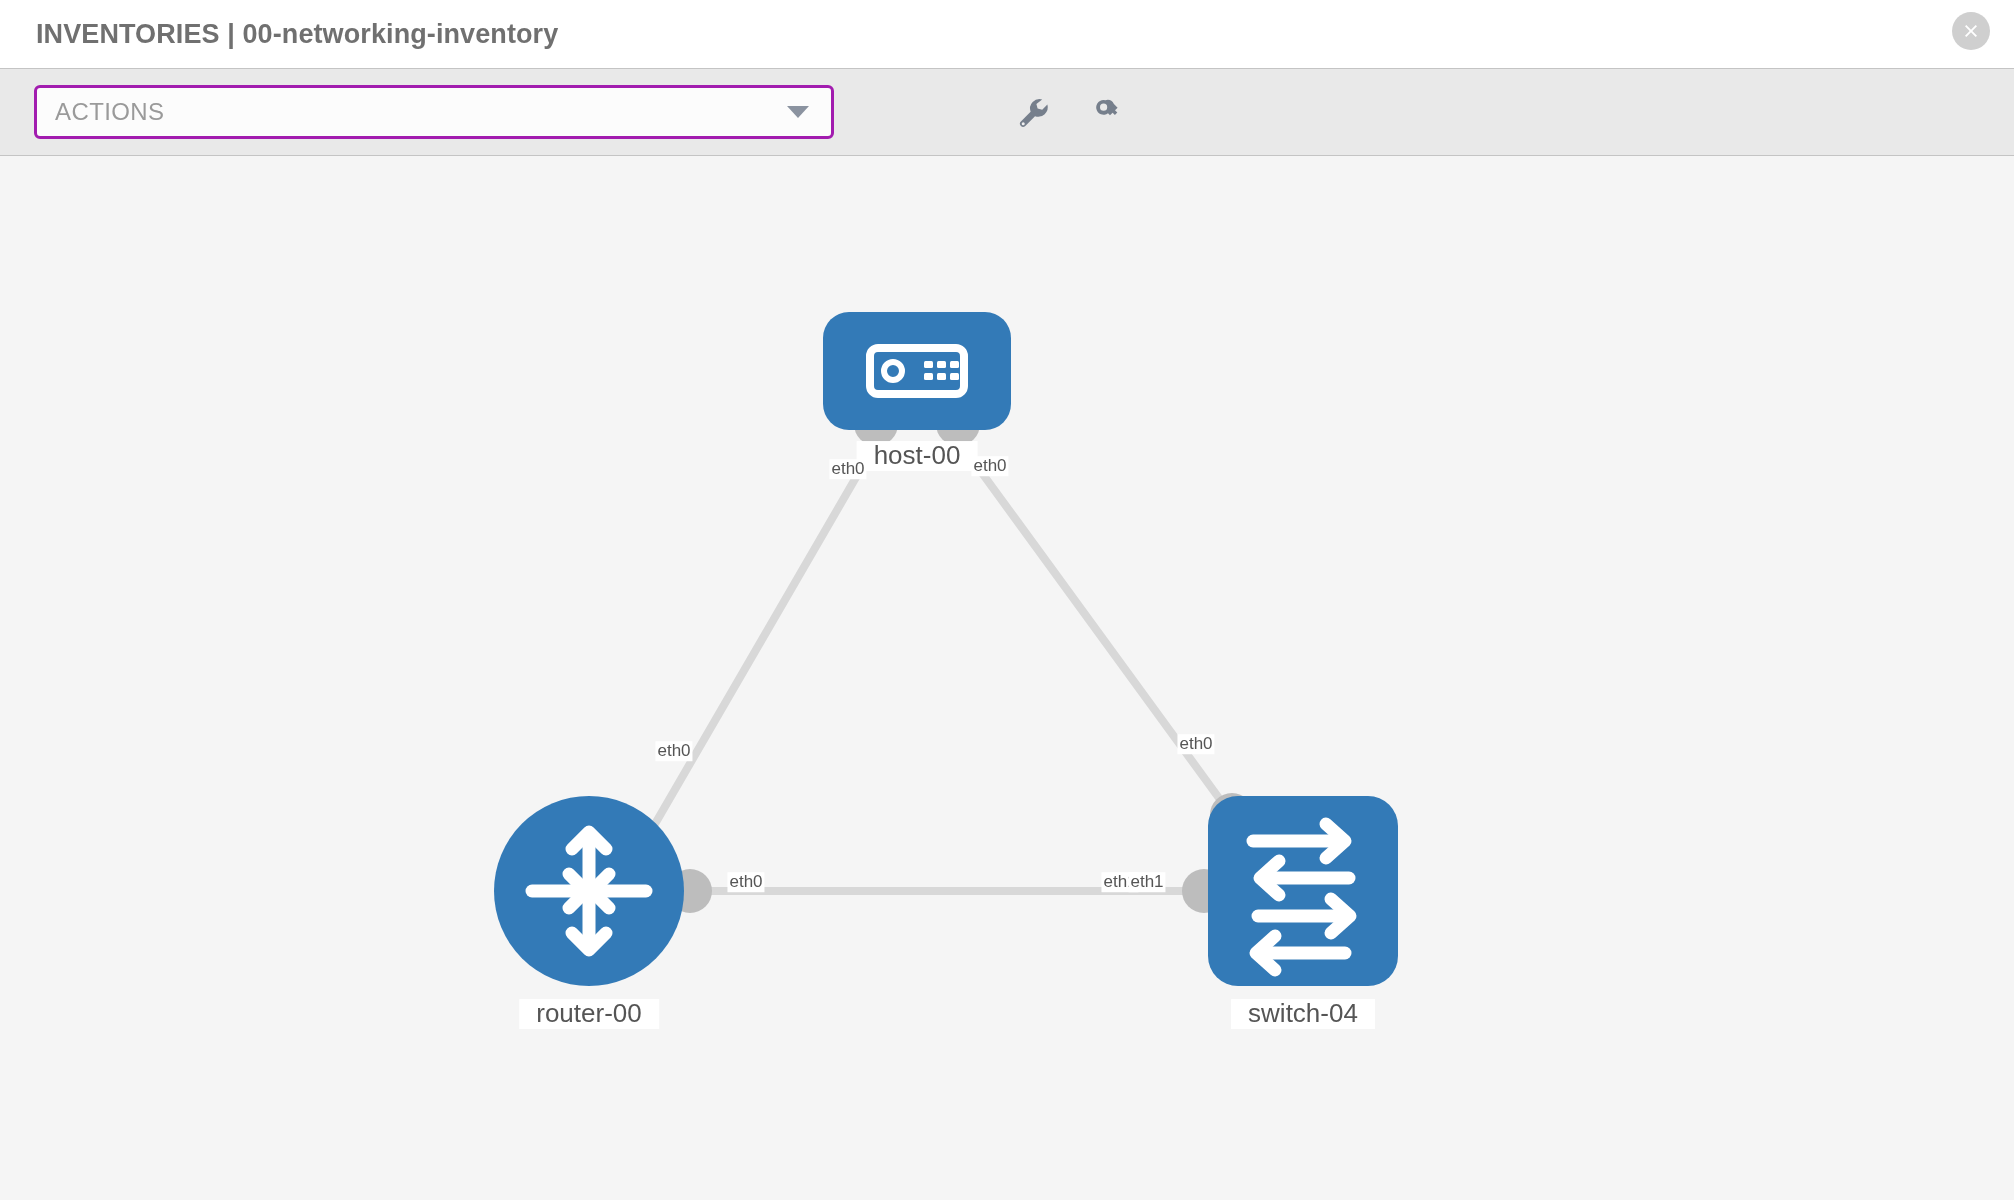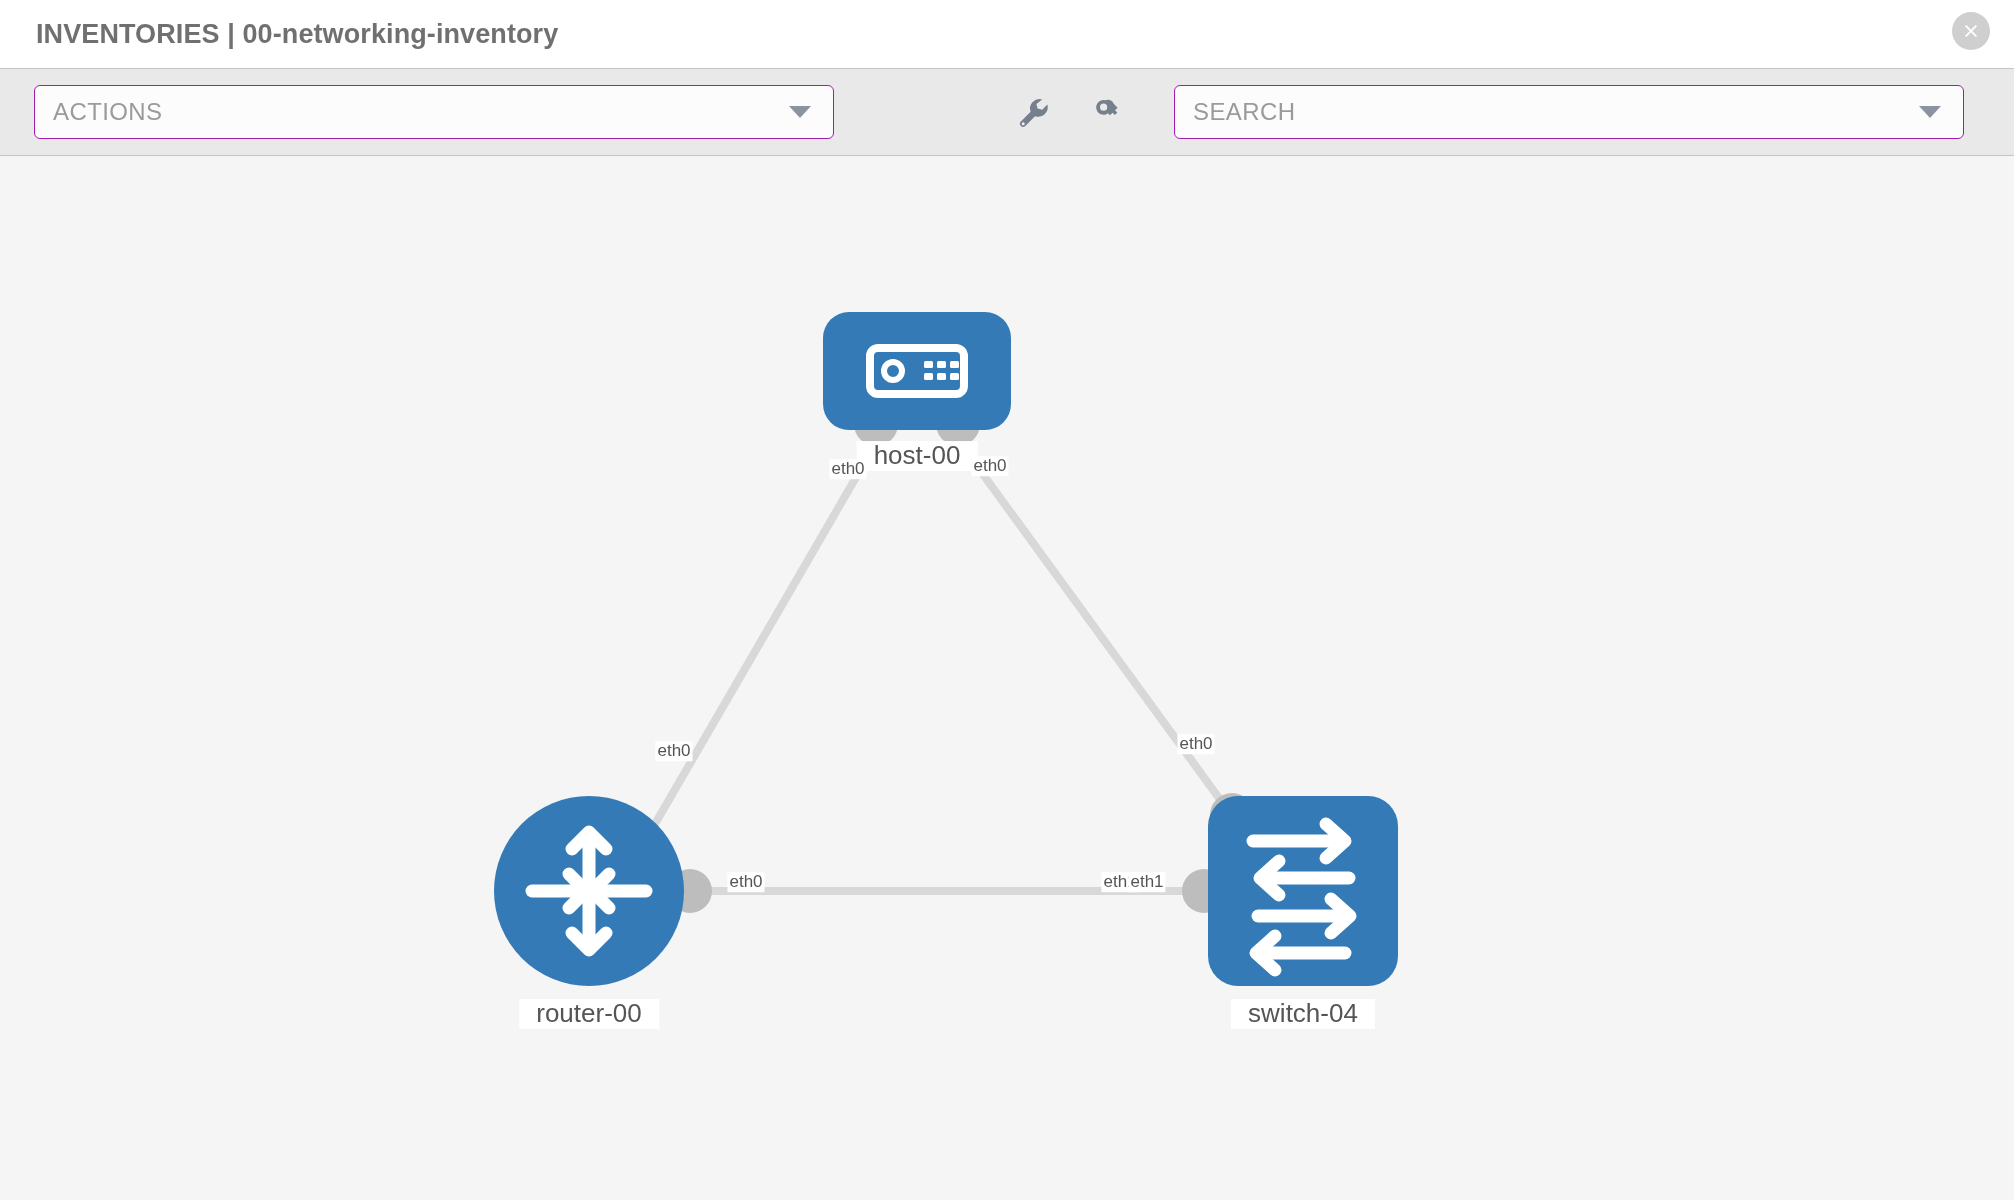--- a/index.html
+++ b/index.html
@@ -56,21 +56,21 @@
     width: 2014px; height: 88px;
     background: #e9e9e9;
     border-top: 1px solid #c4c4c4;
     border-bottom: 1px solid #c4c4c4;
     display: flex;
     align-items: center;
   }
   .select-box {
     position: relative;
     background: #fcfcfc;
-    border: 1px solid #a21caf;
+    border: 3px solid #a21caf;
     border-radius: 6px;
     height: 54px;
     display: flex;
     align-items: center;
     cursor: pointer;
   }
   .select-box .sel-text {
     font-size: 24px;
     color: #9a9a9a;
     padding-left: 18px;
@@ -176,24 +176,20 @@
       </div>
       <div class="tool-icon">
         <svg width="40" height="40" viewBox="0 0 40 40" aria-hidden="true">
           <g fill="#767f8c">
             <path d="M15.4 8.2 a7.4 7.4 0 1 0 2.6 13.1 l2.0 2.0 l2.6 -2.6 l2.3 2.3 l2.4 -2.4 l-2.3 -2.3 l2.6 -2.6 l-3.7 -3.7 A7.4 7.4 0 0 0 15.4 8.2 z M13.6 11.6 a3.6 3.6 0 1 1 0 7.2 a3.6 3.6 0 0 1 0 -7.2 z"></path>
           </g>
         </svg>
       </div>
     </div>
 
-    <div class="select-box" id="search-select">
-      <span class="sel-text">SEARCH</span>
-      <span class="caret"></span>
-    </div>
   </div>
 
   <div class="canvas">
 
     <svg class="topology-svg" viewBox="0 0 2014 1044">
 
       <g>
         <line x1="880" y1="280" x2="648" y2="680" stroke="#d8d8d8" stroke-width="8" stroke-linecap="round"></line>
         <line x1="955" y1="280" x2="1243" y2="675" stroke="#d8d8d8" stroke-width="8" stroke-linecap="round"></line>
         <line x1="684" y1="735" x2="1208" y2="735" stroke="#d8d8d8" stroke-width="8" stroke-linecap="round"></line>

